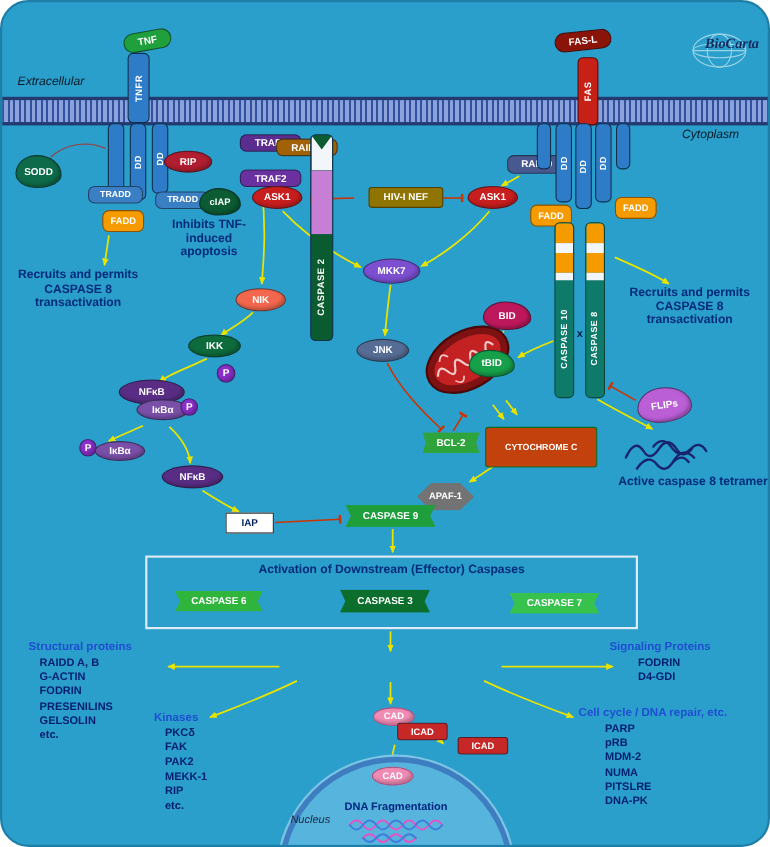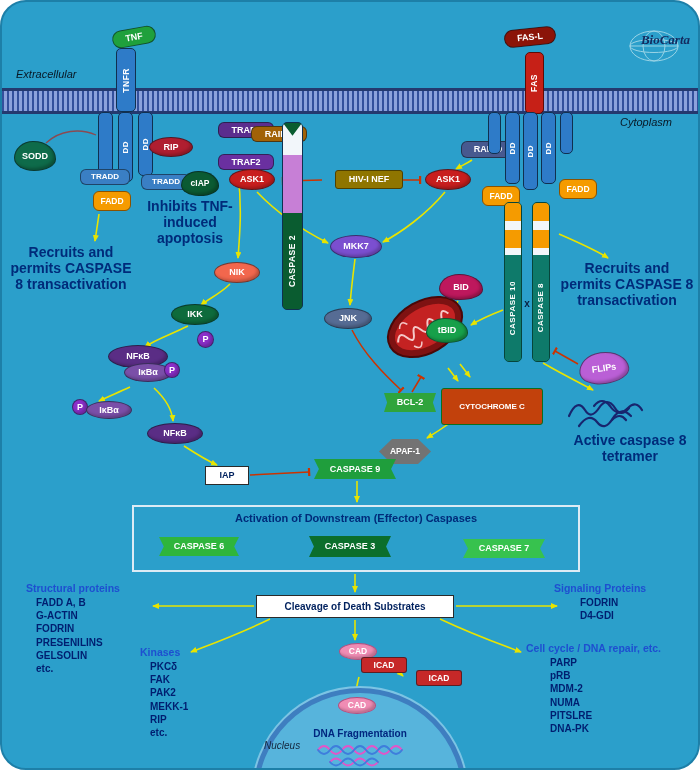--- a/index.html
+++ b/index.html
@@ -10,21 +10,21 @@
   .blob{border-radius:46% 54% 52% 48%/58% 60% 40% 44%;border:1px solid rgba(8,20,30,.55);box-shadow:inset -2px -2px 3px rgba(0,0,0,.25);}
   .rr{border-radius:6px;border:1px solid rgba(8,20,30,.55);margin-left:12px;}
   .pill{border-radius:10px;border:1px solid rgba(8,20,30,.55);}
   .bar{flex-direction:column;border-radius:5px;border:1px solid #10304F;overflow:hidden;align-items:stretch;justify-content:flex-start;}
   .seg{width:100%;flex:0 0 auto;}
   .segfill{flex:1 1 auto;display:flex;align-items:center;justify-content:center;}
   .vt{writing-mode:vertical-rl;transform:rotate(180deg);letter-spacing:.5px;font-weight:bold;}
   .notch{clip-path:polygon(0 0,50% 40%,100% 0,100% 100%,0 100%);}
   .banner{clip-path:polygon(0 0,100% 0,94% 50%,100% 100%,0 100%,6% 50%);}
   .whitebox{background:#fff;border:1px solid #2A2A2A;color:#00215E;}
-  .ann{position:absolute;color:#002B7A;font-weight:bold;font-size:14px;text-align:center;line-height:1.15;z-index:2;}
+  .ann{position:absolute;color:#002B7A;font-weight:bold;font-size:11px;text-align:center;line-height:1.15;z-index:2;}
   .region{position:absolute;font-style:italic;font-size:11px;color:#081826;z-index:2;}
   .list{position:absolute;z-index:2;}
   .list-title{color:#1E4FD0;font-weight:bold;font-size:10.5px;margin-bottom:2px;}
   .list-item{color:#001E70;font-weight:bold;font-size:10px;line-height:1.32;padding-left:10px;}
   .membrane{position:absolute;left:0;top:86px;width:700px;height:26px;background:repeating-linear-gradient(90deg,#33509C 0 2px,#8CA2DC 2px 5px);border-top:3px solid #24396F;border-bottom:3px solid #24396F;z-index:1;box-sizing:border-box;}
 </style>
 </head>
 <body>
 
 <div class="canvas">
@@ -214,25 +214,24 @@
   <div class="n" style="left:377px;top:437px;width:52px;height:25px;background:#737373;clip-path:polygon(25% 0,75% 0,100% 50%,75% 100%,25% 100%,0 50%);font-size:8.5px">APAF-1</div>
   <div class="n banner" style="left:312px;top:457px;width:82px;height:20px;background:#1F9E3C">CASPASE 9</div>
 
   <div class="abs" style="left:130px;top:503px;width:448px;height:67px;border:2px solid #DCEBF5;z-index:1;box-sizing:border-box">
     <div style="position:absolute;left:0;top:5px;width:100%;text-align:center;color:#002B7A;font-weight:bold;font-size:11px">Activation of Downstream (Effector) Caspases</div>
   </div>
   <div class="n banner" style="left:157px;top:535px;width:80px;height:19px;background:#2FB53C">CASPASE 6</div>
   <div class="n banner" style="left:307px;top:534px;width:82px;height:21px;background:#0B6E2C">CASPASE 3</div>
   <div class="n banner" style="left:461px;top:537px;width:82px;height:19px;background:#37C24E">CASPASE 7</div>
 
-  <div class="n whitebox" style="left:254px;top:593px;width:198px;height:23px;font-size:10px">Cleavage of Death Substrates</div>
 
   <div class="list" style="left:24px;top:580px;width:116px">
     <div class="list-title">Structural proteins</div>
-    <div class="list-item">FADD A, B</div>
+    <div class="list-item">RAIDD A, B</div>
     <div class="list-item">G-ACTIN</div>
     <div class="list-item">FODRIN</div>
     <div class="list-item">PRESENILINS</div>
     <div class="list-item">GELSOLIN</div>
     <div class="list-item">etc.</div>
   </div>
 
   <div class="list" style="left:138px;top:644px;width:90px">
     <div class="list-title">Kinases</div>
     <div class="list-item">PKCδ</div>

